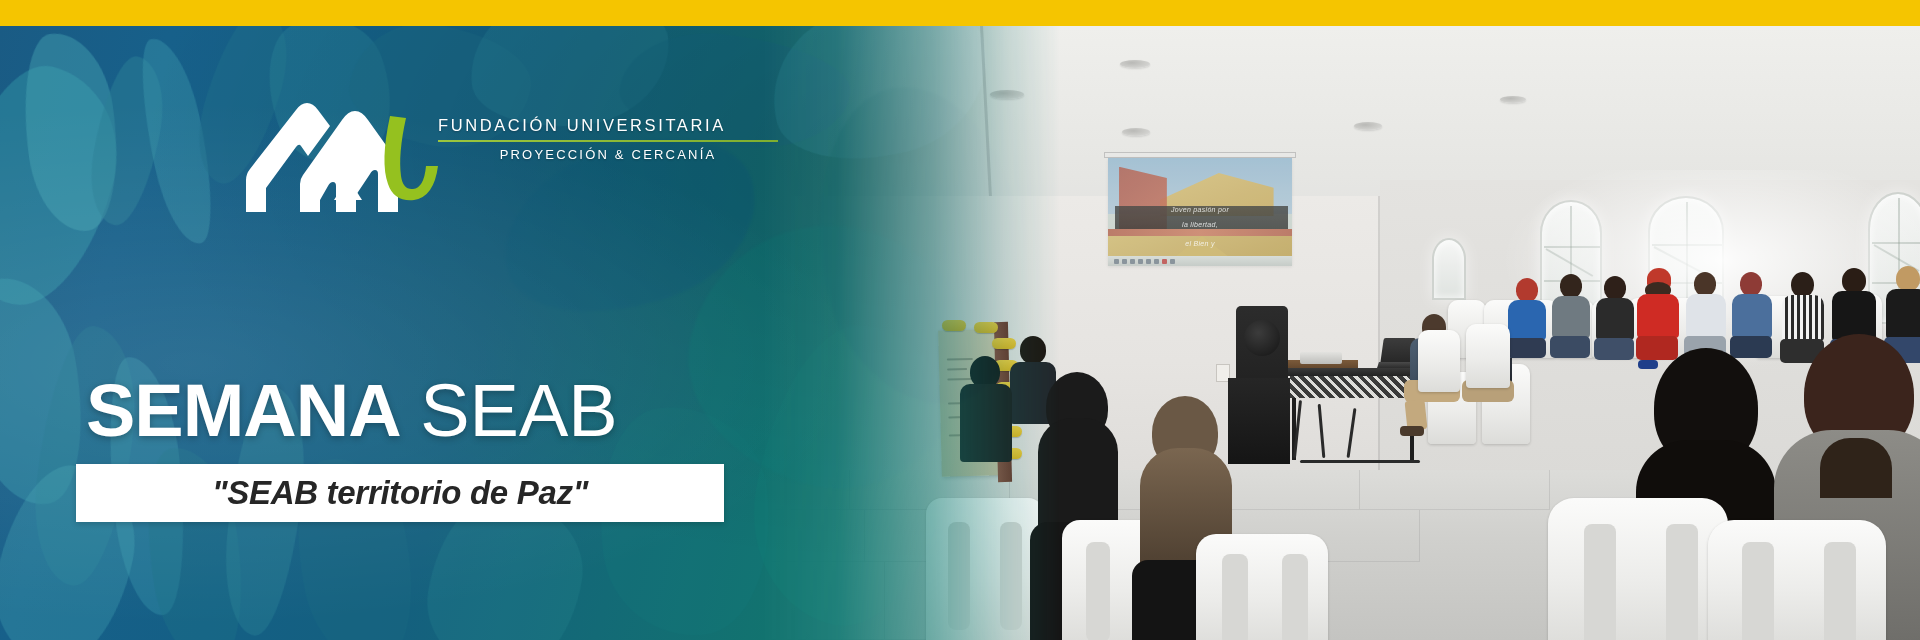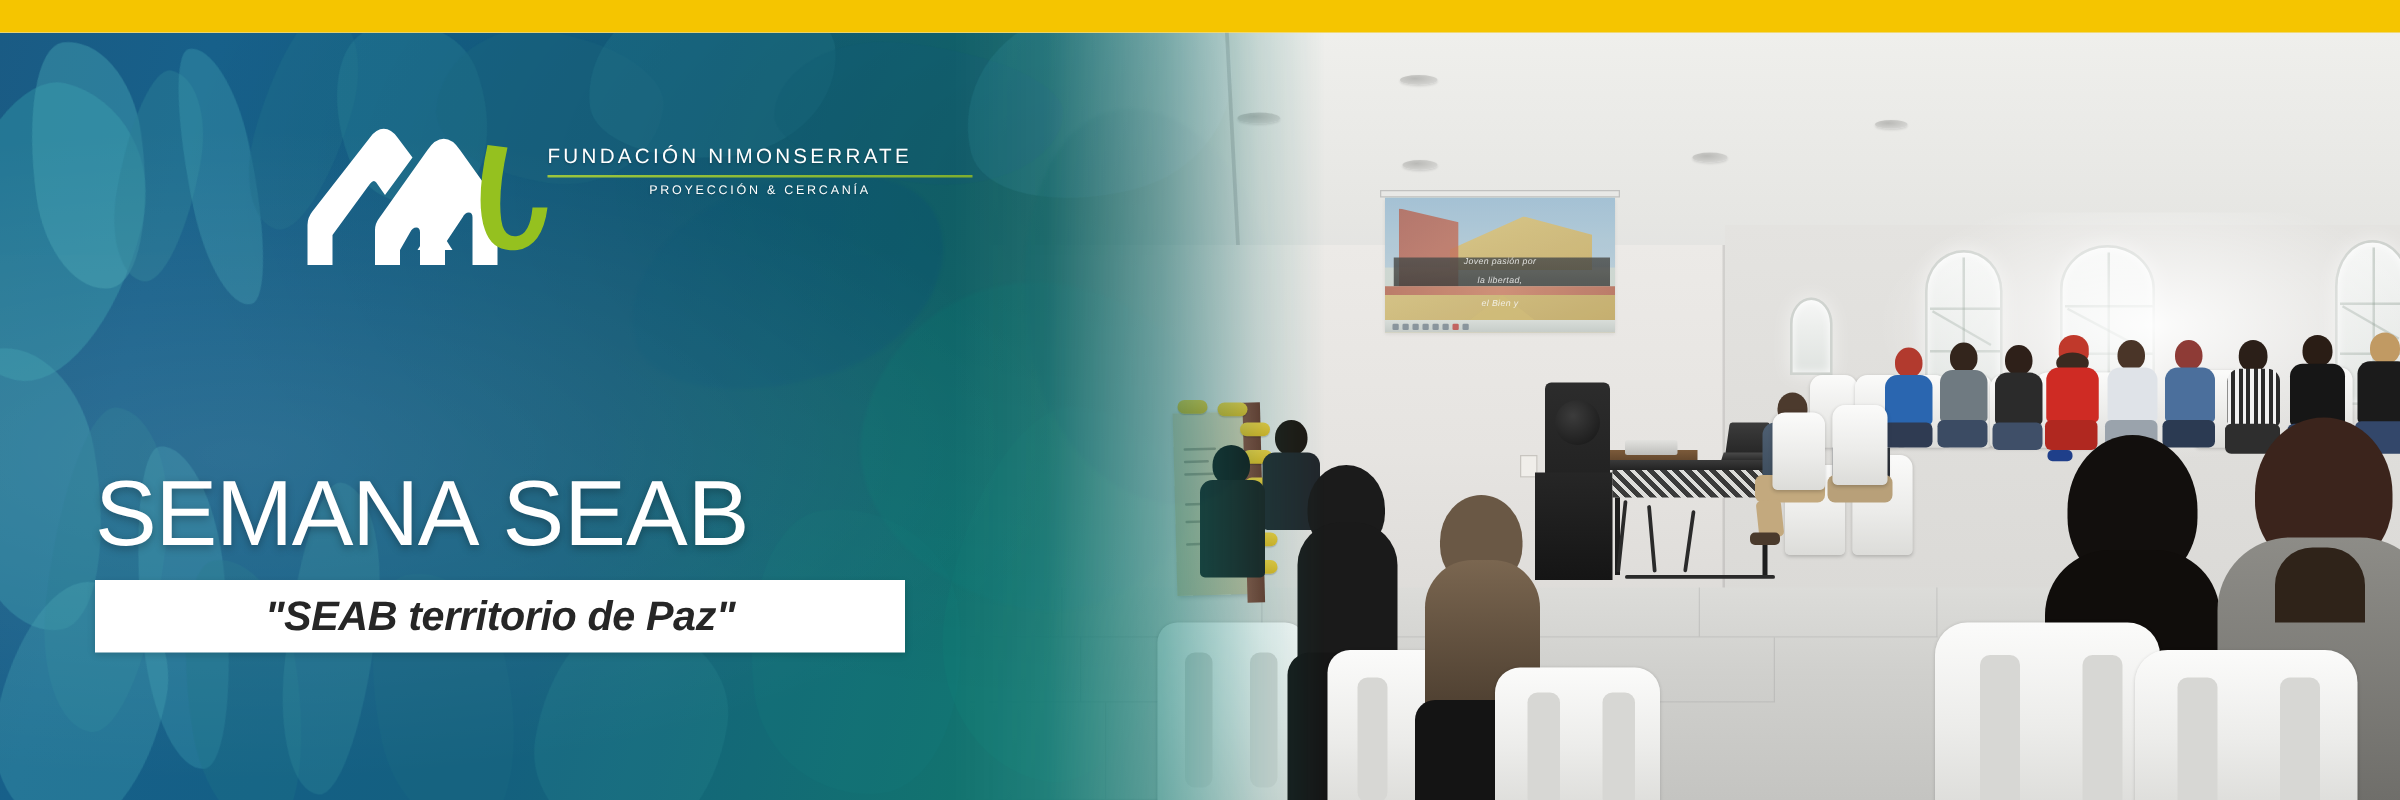--- a/index.html
+++ b/index.html
@@ -142,28 +142,28 @@
 
   
   .logo{position:absolute;left:238px;top:96px;width:540px;height:140px;}
   .logo-mark{position:absolute;left:0;top:4px;width:210px;height:116px;}
   .logo-text{position:absolute;left:200px;top:20px;width:340px;}
   .lt-top{color:#fff;font-size:16.5px;letter-spacing:2.6px;font-weight:400;white-space:nowrap;
     text-shadow:0 1px 2px rgba(0,0,0,.25);}
   .lt-main{color:#fff;font-size:40px;font-style:italic;font-weight:400;letter-spacing:.5px;
     line-height:1.06;margin-top:-2px;white-space:nowrap;text-shadow:0 1px 3px rgba(0,0,0,.3);}
   .lt-rule{height:1.5px;background:linear-gradient(90deg,#9cc63d,#7fae2f);margin:5px 0 5px 0;width:100%;}
-  .lt-sub{color:#fff;font-size:10px;letter-spacing:2.2px;text-align:center;white-space:nowrap;
+  .lt-sub{color:#fff;font-size:13px;letter-spacing:2.2px;text-align:center;white-space:nowrap;
     text-shadow:0 1px 2px rgba(0,0,0,.25);}
 
   
   .hl{position:absolute;left:76px;top:375px;width:900px;}
   .hl-title{font-size:74px;line-height:.98;color:#fff;letter-spacing:-1px;white-space:nowrap;
     text-shadow:0 2px 7px rgba(0,0,0,.28);}
-  .hl-title .b1{font-weight:400;}
+  .hl-title .b1{font-weight:700;margin-left:10px;}
   .hl-title .b2{font-weight:400;letter-spacing:0px;}
   .hl-date{font-size:39px;color:#fff;font-weight:300;letter-spacing:-.4px;margin-top:7px;white-space:nowrap;
     text-shadow:0 2px 6px rgba(0,0,0,.25);}
   .quotebox{margin-top:16px;width:648px;height:58px;background:#fff;display:flex;align-items:center;
     justify-content:center;box-shadow:0 2px 6px rgba(0,0,0,.18);}
   .quotebox span{color:#262626;font-size:33px;font-weight:700;font-style:italic;letter-spacing:-.3px;white-space:nowrap;}
 </style>
 </head>
 <body>
 
@@ -454,21 +454,21 @@
     <svg class="logo-mark" viewBox="0 0 210 116" xmlns="http://www.w3.org/2000/svg">
       <g fill="#ffffff">
         <path d="M8 112 L8 80 Q8 74 12 69 L58 10 Q63 3 69 3 Q75 3 80 10 L92 26 L70 56 L63 46 Q61 43 58 47 L28 88 L28 112 Z"></path>
         <path d="M62 112 L62 84 Q62 79 65 75 L104 20 Q110 11 117 11 Q124 11 130 20 L160 62 L160 112 L140 112 L140 74 Q140 70 137 70 Q134 70 132 74 L118 95 L118 112 L98 112 L98 86 Q98 82 95 82 Q92 82 90 86 L82 100 L82 112 Z"></path>
         <path d="M96 100 L110 78 L124 100 Z" fill="#ffffff"></path>
       </g>
       <path d="M152 16 Q142 62 150 84 Q156 102 176 100 Q196 97 200 66 L188 66 Q186 88 175 89 Q165 90 163 76 Q160 54 168 18 Z" fill="#95c11f"></path>
     </svg>
 
     <div class="logo-text">
-      <div class="lt-top">FUNDACIÓN NIMONSERRATE</div>
+      <div class="lt-top">FUNDACIÓN UNIVERSITARIA</div>
       <div class="lt-rule"></div>
       <div class="lt-sub">PROYECCIÓN &amp; CERCANÍA</div>
     </div>
   </div>
 
   <div class="hl">
     <div class="hl-title">
       <span class="b1">SEMANA</span><span>&nbsp;</span><span class="b2">SEAB</span>
     </div>
     <div class="quotebox">

